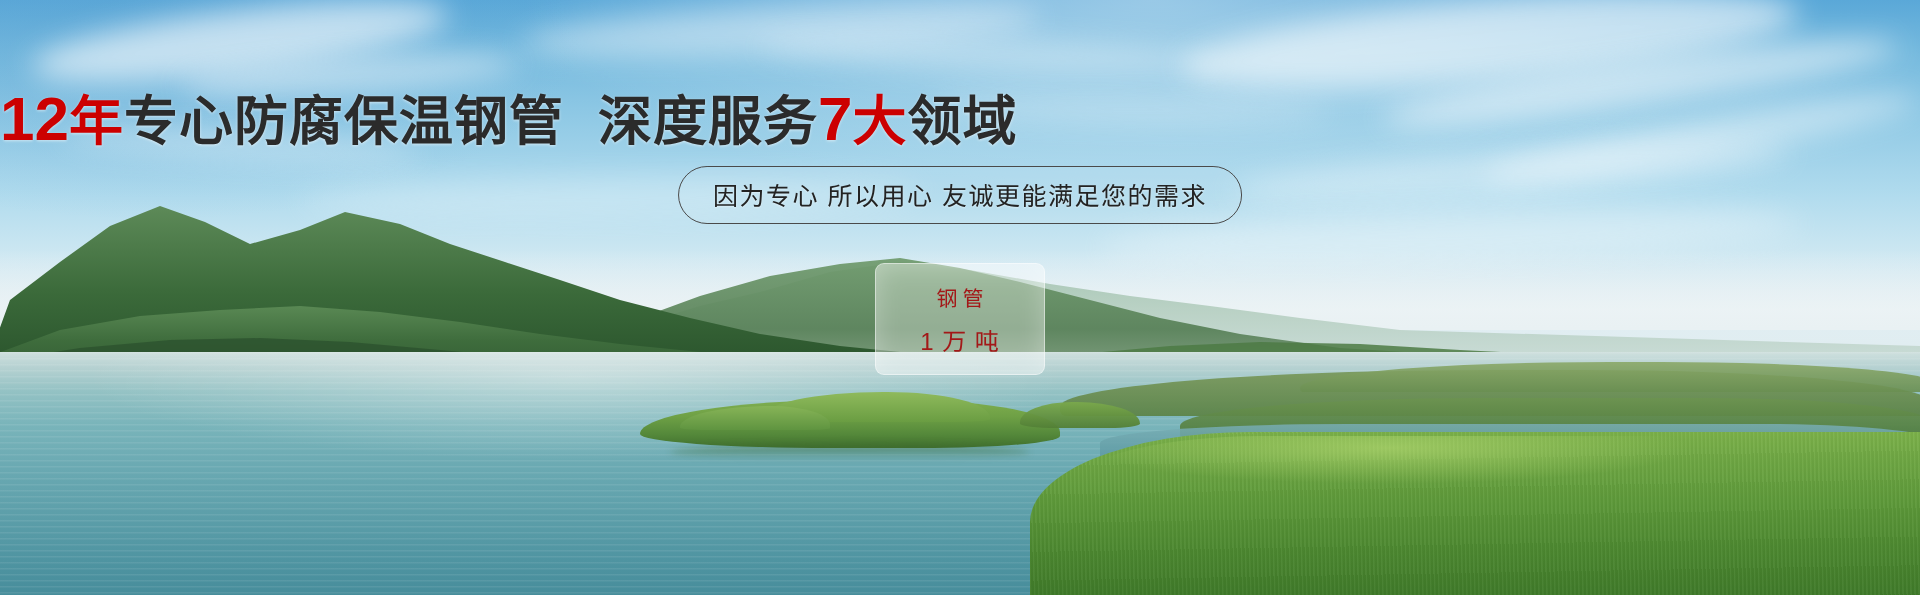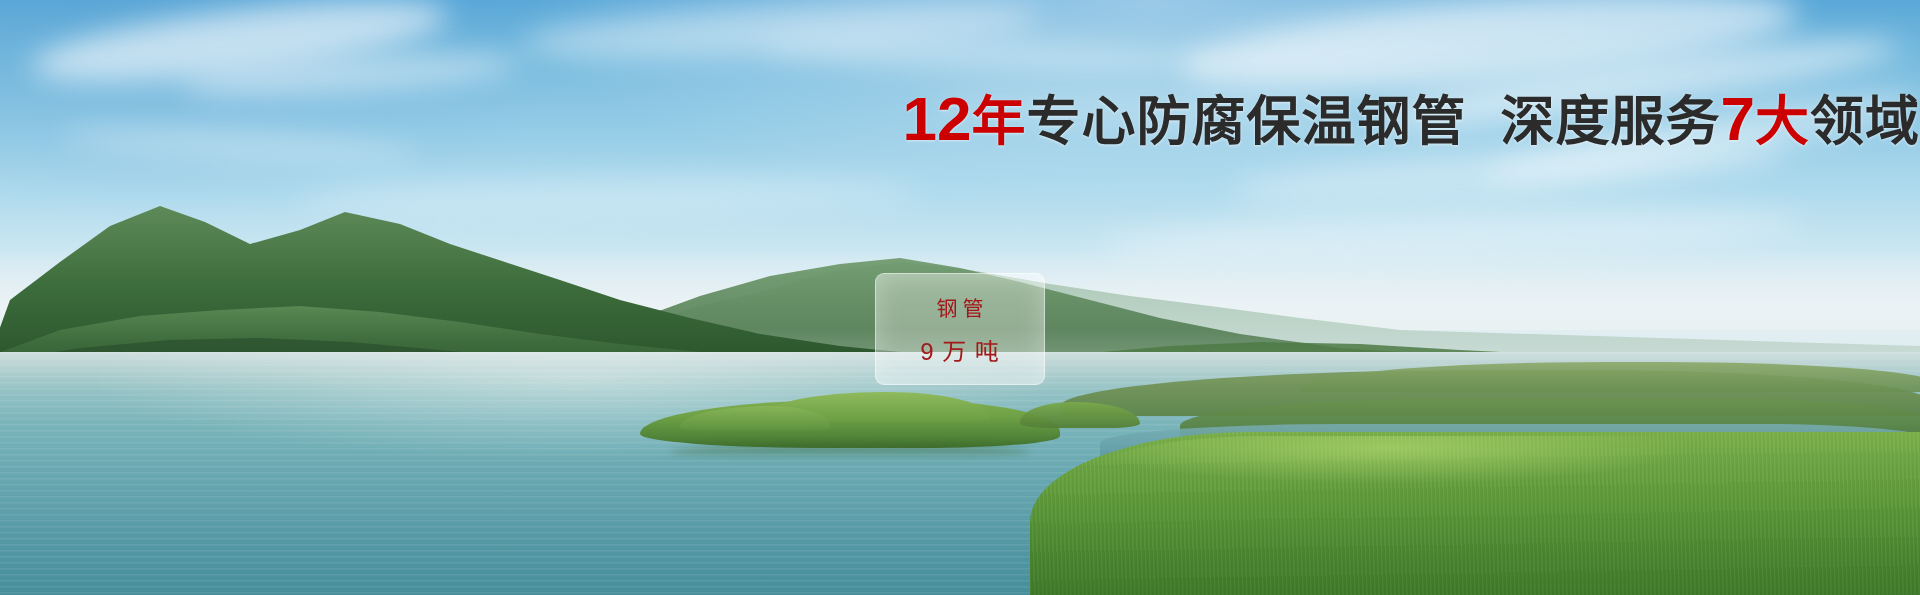--- a/index.html
+++ b/index.html
@@ -226,21 +226,21 @@
   .content {
     position: absolute;
     left: 0; top: 0;
     width: 1920px; height: 595px;
   }
 
   .headline {
     position: absolute;
     left: 0; top: 90px;
     width: 1920px;
-    text-align: right;
+    text-align: left;
     white-space: nowrap;
     font-size: 54px;
     font-weight: bold;
     letter-spacing: 1px;
     line-height: 58px;
     color: #2b2b2b;
     text-shadow: 0 1px 3px rgba(255,255,255,0.55);
   }
   .headline .num {
     color: #cc0000;
@@ -268,21 +268,21 @@
     color: #232323;
     white-space: nowrap;
     background: rgba(255,255,255,0.05);
     text-shadow: 0 1px 2px rgba(255,255,255,0.45);
   }
 
   
   .cards {
     position: absolute;
     left: 50%;
-    top: 273px;
+    top: 263px;
     transform: translateX(-50%);
     display: flex;
     gap: 3px;
   }
   .card {
     width: 168px;
     height: 110px;
     border-radius: 9px;
     background: rgba(255,255,255,0.33);
     border: 1px solid rgba(255,255,255,0.55);
@@ -395,26 +395,27 @@
   <div class="grass"></div>
   <div class="grass-tex"></div>
   <div class="grass-hi"></div>
 
   <div class="content">
 
     <div class="headline">
       <span class="num">12</span><span class="red">年</span><span>专心防腐保温钢管</span><span class="gap"></span><span>深度服务</span><span class="num">7</span><span class="red">大</span><span>领域</span>
     </div>
 
+    <div class="subtitle-pill">因为专心 所以用心  友诚更能满足您的需求</div>
 
     <div class="cards">
 
       <div class="card">
         <div class="label">钢管</div>
-        <div class="value"><span>9 万 吨</span><sup></sup></div>
+        <div class="value"><span>1 万 吨</span><sup></sup></div>
       </div>
 
 
 
     </div>
 
   </div>
 </div>
 
 </body></html>

